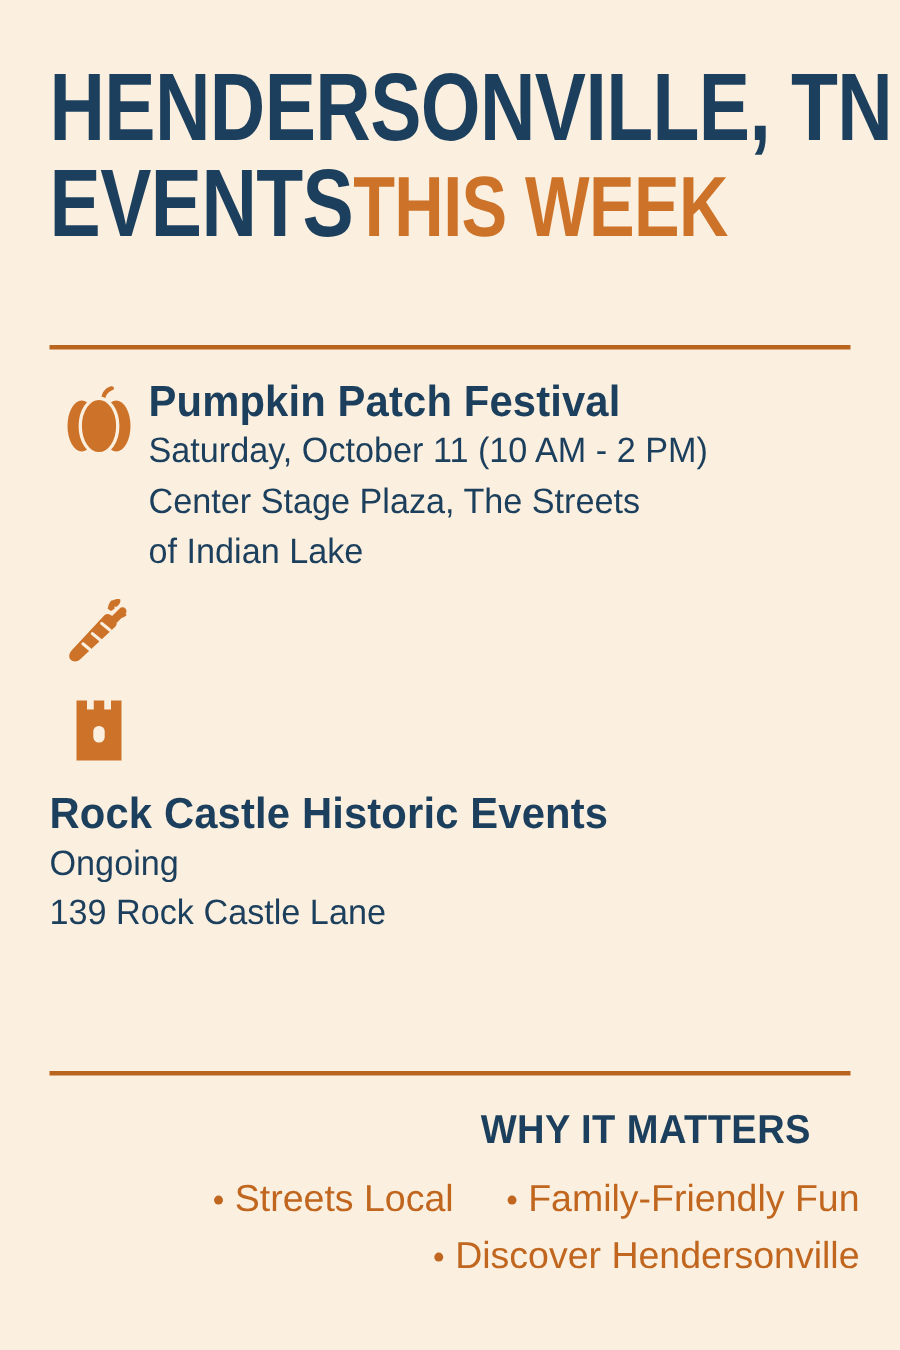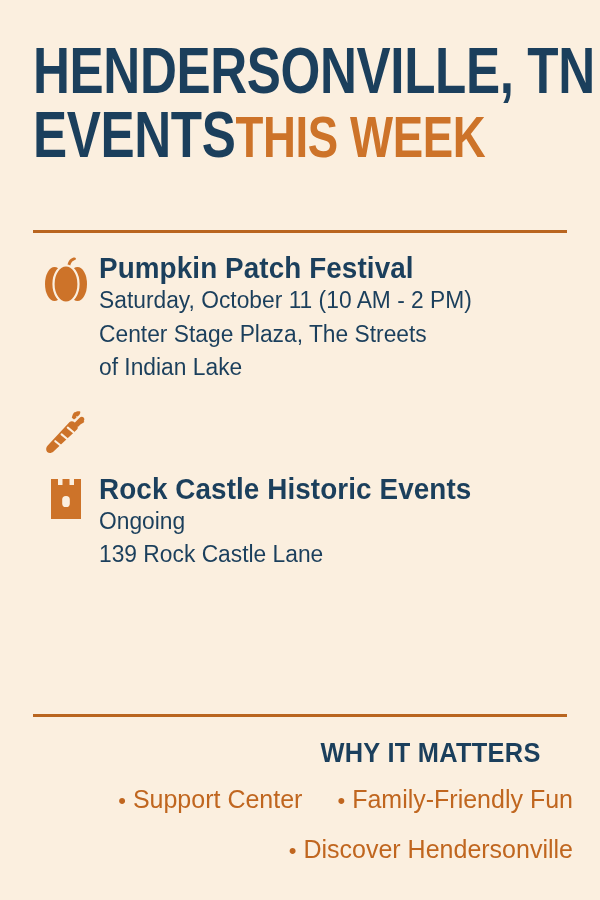--- a/index.html
+++ b/index.html
@@ -107,23 +107,23 @@
     font-family:"Liberation Sans Narrow","Liberation Sans", sans-serif;
     font-size:23.5px;
     color:#1b3f5c;
     line-height:1.42;
     transform:scaleX(0.97);
     transform-origin:left center;
     white-space:nowrap;
   }
 
   
-  .event.e1 { margin-bottom:20px; }
+  .event.e1 { margin-bottom:8px; }
   .event.e2 { margin-bottom:18px; }
-  .event.e3 { margin-bottom:0; }
+  .event.e3 { margin-bottom:0;flex-direction:column; }
 
   
   .why {
     position:absolute;
     left:33px;
     top:738px;
     width:540px;
     text-align:right;
   }
 
@@ -154,21 +154,21 @@
   }
 
   .why-item .dot {
     color:#c0661f;
     font-size:22px;
     margin-right:7px;
   }
 
   .why-item.i1 { margin-right:35px; }
   .why-item.i2 { }
-  .why-item.i3 { margin-left:230px;margin-top:12px; }
+  .why-item.i3 { margin-left:230px; }
 
   svg { display:block; }
 </style>
 </head>
 <body>
 
 <div class="poster">
 
   <div class="title-block">
     <div class="title-line l1">HENDERSONVILLE, TN</div>
@@ -230,19 +230,19 @@
       </div>
     </div>
 
   </div>
 
   <div class="divider bottom"></div>
 
   <div class="why">
     <div class="why-heading">WHY IT MATTERS</div>
     <div class="why-list">
-      <span class="why-item i1"><span class="dot">•</span><span>Support Center</span></span>
+      <span class="why-item i1"><span class="dot">•</span><span>Streets Local</span></span>
       <span class="why-item i2"><span class="dot">•</span><span>Family-Friendly Fun</span></span>
       <span class="why-item i3"><span class="dot">•</span><span>Discover Hendersonville</span></span>
     </div>
   </div>
 
 </div>
 
 </body></html>

